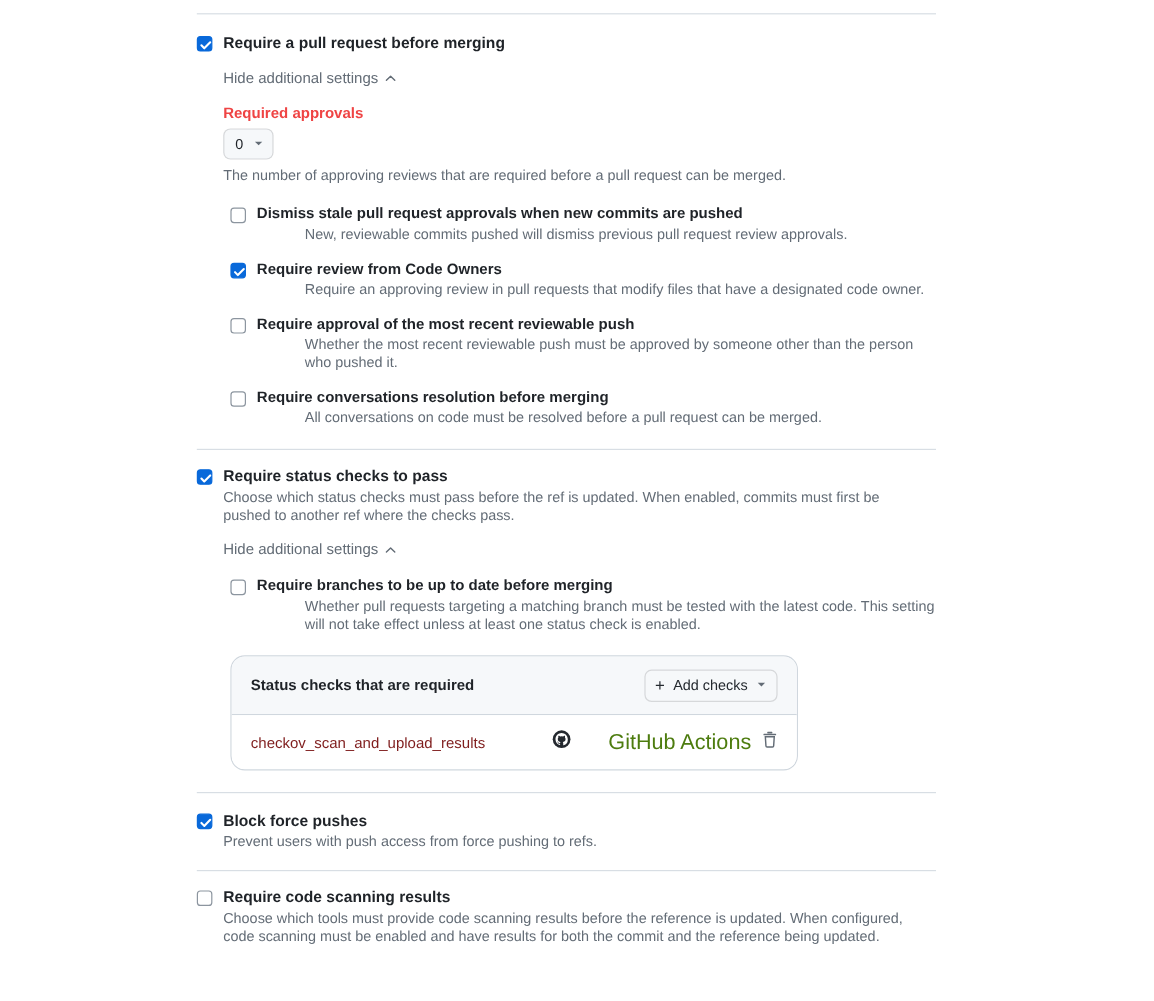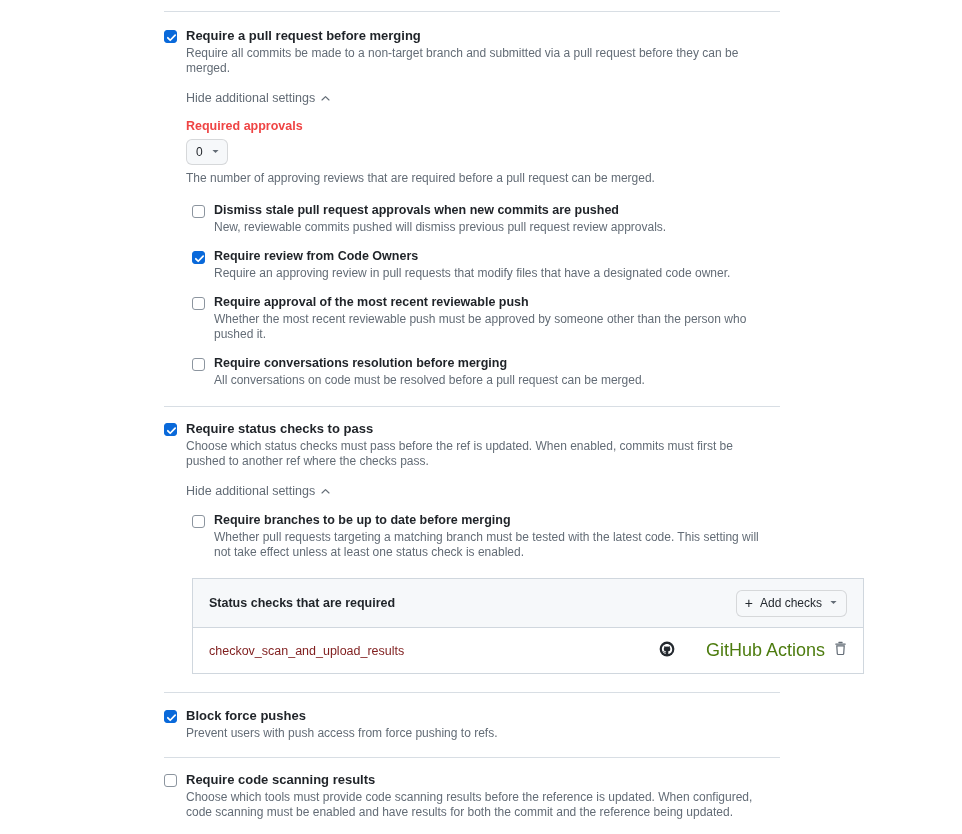--- a/index.html
+++ b/index.html
@@ -110,28 +110,29 @@
   
   .nested { margin-left: 21px; }
   .nested .nrow { display:flex; gap:9px; align-items:flex-start; }
   .nested .nrow + .nrow { margin-top: 14px; }
   .nested .ntitle {
     font-size: 12.5px; font-weight: bold; color:#1f2328; line-height: 15px;
   }
   .nested .ndesc {
     font-size: 12px; color:#636c76; line-height: 15px; margin-top: 2px;
     max-width: 560px;
+    margin-left: 40px;
   }
 
   
   .panel {
     margin-left: 21px;
-    width: 672px;
+    width: 473px;
     border: 1px solid #d0d7de;
-    border-radius: 0;
+    border-radius: 12px;
     overflow: hidden;
     background: #ffffff;
   }
   .panel-head {
     background: #f6f8fa;
     border-bottom: 1px solid #d0d7de;
     height: 49px;
     display: flex;
     align-items: center;
     justify-content: space-between;
@@ -184,21 +185,20 @@
     <div class="section">
       <div style="height:16px"></div>
       <div class="row">
         <div class="cb on">
           <svg width="11" height="11" viewBox="0 0 12 12" aria-hidden="true">
             <path d="M10 3.5 4.6 9 2 6.3" fill="none" stroke="#ffffff" stroke-width="1.9" stroke-linecap="round" stroke-linejoin="round"></path>
           </svg>
         </div>
         <div class="row-body">
           <div class="title">Require a pull request before merging</div>
-          <div class="desc">Require all commits be made to a non-target branch and submitted via a pull request before they can be merged.</div>
 
           <div style="height:12px"></div>
           <div class="disclosure">
             <span>Hide additional settings</span>
             <span>
               <svg width="11" height="11" viewBox="0 0 12 12" aria-hidden="true">
                 <path d="M2.2 7.6 6 3.9l3.8 3.7" fill="none" stroke="#636c76" stroke-width="1.3" stroke-linecap="round" stroke-linejoin="round"></path>
               </svg>
             </span>
           </div>

